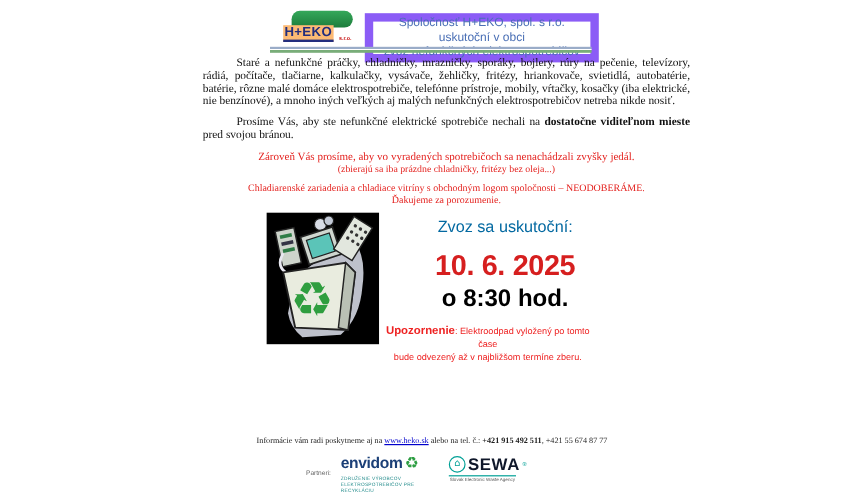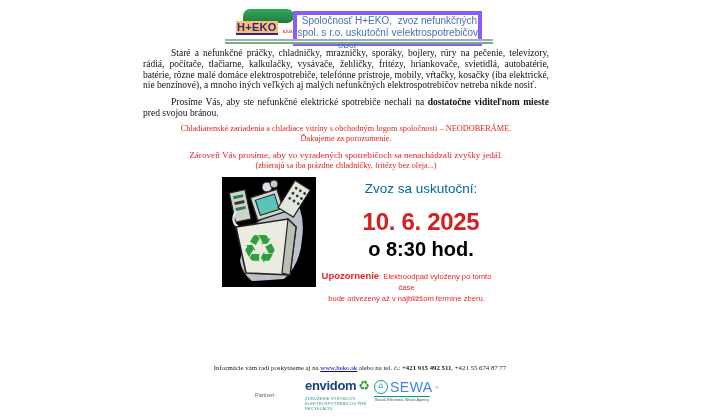--- a/index.html
+++ b/index.html
@@ -10,28 +10,28 @@
   
   .logo{left:236px;top:9px;width:58px;height:28px;}
   .logo-green{position:absolute;left:7px;top:0;right:0;height:14px;
               background:linear-gradient(180deg,#35a85a,#1d7d3c);
               border-radius:7px 7px 7px 2px;}
   .logo-text{position:absolute;left:0;bottom:2px;font-family:"Liberation Sans",sans-serif;
              font-weight:bold;font-size:11px;color:#232e7e;letter-spacing:.3px;
              background:#fdba74;border-bottom:2px solid #232e7e;padding:0 1px;line-height:12px;}
   .logo-suffix{position:absolute;right:1px;bottom:3px;font-family:"Liberation Sans",sans-serif;
                font-size:4.5px;color:#c81414;font-weight:bold;}
-  .title-box{left:293px;top:11px;width:181px;height:27px;border:4px solid #8b5cf6;
-             display:flex;flex-direction:row;justify-content:center;text-align:center;
+  .title-box{left:304px;top:11px;width:181px;height:27px;border:7px solid #8b5cf6;
+             display:flex;flex-direction:column;justify-content:center;text-align:center;
              font-family:"Liberation Sans",sans-serif;font-size:10px;line-height:12px;color:#4a6fb5;}
   .header-rule{left:225px;top:39px;width:268px;height:5px;
                background:linear-gradient(180deg,#9aacc8 0 2px,#ffffff 2px 3px,#79ad79 3px 5px);}
 
   
-  .copy{left:143px;top:48px;width:406px;font-size:9.5px;line-height:10.8px;}
+  .copy{left:169px;top:48px;width:406px;font-size:9.5px;line-height:10.8px;}
   .copy p{margin:0;}
   .p-just{text-align:justify;text-indent:28px;}
   .p2{margin-top:6px !important;}
   .red{color:#e42320;}
   .note{text-align:center;}
   .note1{margin-top:6px !important;font-size:9.2px;line-height:10.5px;}
   .note1 .sub{font-size:8.2px;}
   .note2{margin-top:5px !important;font-size:8.3px;line-height:10px;}
 
   
@@ -52,34 +52,34 @@
   
   .closing{left:160px;top:321px;width:400px;text-align:center;font-size:10px;line-height:11.5px;}
   .thanks{left:160px;top:349px;width:400px;text-align:center;font-size:8.5px;}
   .contact{left:110px;top:364px;width:500px;text-align:center;font-size:6.8px;color:#222;}
   .contact a{color:#0000cc;}
   .contact .bold{font-weight:bold;}
 
   
   .partners-label{left:255px;top:392px;font-family:"Liberation Sans",sans-serif;
                   font-size:5.5px;color:#666;}
-  .envidom{left:305px;top:378px;width:72px;}
+  .envidom{left:284px;top:378px;width:72px;}
   .envidom-row{display:flex;align-items:center;gap:2px;}
   .envidom-name{font-family:"Liberation Sans",sans-serif;font-weight:bold;font-size:13px;
                 color:#1b3f77;letter-spacing:-.3px;}
   .envidom-recycle{font-size:13px;color:#2e9e43;line-height:13px;}
   .envidom-sub{margin-top:3px;font-family:"Liberation Sans",sans-serif;font-size:4px;
                line-height:5px;color:#2a8f8f;letter-spacing:.2px;}
   .sewa{left:374px;top:379px;width:80px;}
   .sewa-row{display:flex;align-items:center;gap:2px;}
   .sewa-house{width:12px;height:12px;border:1.5px solid #00a096;border-radius:50%;
               color:#00a096;font-size:8px;line-height:10px;text-align:center;
               font-family:"DejaVu Sans",sans-serif;}
-  .sewa-name{font-family:"Liberation Sans",sans-serif;font-weight:normal;font-size:14px;
-             color:#3b82f6;letter-spacing:.5px;}
+  .sewa-name{font-family:"Liberation Sans",sans-serif;font-weight:bold;font-size:14px;
+             color:#0f172a;letter-spacing:.5px;}
   .sewa-reg{font-size:5px;color:#00a096;vertical-align:super;}
   .sewa-sub{margin-top:1px;font-family:"Liberation Sans",sans-serif;font-size:3.8px;
             color:#555;border-top:1px solid #00a096;padding-top:1px;width:56px;
             text-align:center;}
 </style>
 </head>
 <body>
 
 <div class="page">
 
@@ -92,27 +92,27 @@
   <div class="abs title-box">
     <div>Spoločnosť H+EKO, spol. s r.o. uskutoční v obci</div>
     <div>zvoz nefunkčných elektrospotrebičov</div>
   </div>
 
   <div class="abs header-rule"></div>
 
   <div class="abs copy">
     <p class="p-just">Staré a nefunkčné práčky, chladničky, mrazničky, sporáky, bojlery, rúry na pečenie, televízory, rádiá, počítače, tlačiarne, kalkulačky, vysávače, žehličky, fritézy, hriankovače, svietidlá, autobatérie, batérie, rôzne malé domáce elektrospotrebiče, telefónne prístroje, mobily, vŕtačky, kosačky (iba elektrické, nie benzínové), a mnoho iných veľkých aj malých nefunkčných elektrospotrebičov netreba nikde nosiť.</p>
     <p class="p-just p2"><span>Prosíme Vás, aby ste nefunkčné elektrické spotrebiče nechali na </span><b>dostatočne viditeľnom mieste</b><span> pred svojou bránou.</span></p>
+    <p class="note note1 red">
+      <span>Zároveň Vás prosíme, aby vo vyradených spotrebičoch sa nenachádzali zvyšky jedál.</span><br>
+      <span class="sub">(zbierajú sa iba prázdne chladničky, fritézy bez oleja...)</span>
+    </p>
     <p class="note note2 red">
       <span>Chladiarenské zariadenia a chladiace vitríny s obchodným logom spoločnosti – NEODOBERÁME.</span><br>
       <span>Ďakujeme za porozumenie.</span>
-    </p>
-    <p class="note note1 red">
-      <span>Zároveň Vás prosíme, aby vo vyradených spotrebičoch sa nenachádzali zvyšky jedál.</span><br>
-      <span class="sub">(zbierajú sa iba prázdne chladničky, fritézy bez oleja...)</span>
     </p>
   </div>
 
   <div class="abs ewaste">
     <svg width="94" height="110" viewBox="0 0 94 110" xmlns="http://www.w3.org/2000/svg">
       <rect x="0" y="0" width="94" height="110" fill="#000000"></rect>
       <path d="M70 20 Q84 34 80 62 Q78 88 62 102 L30 104 Q20 96 18 84 L24 54 Z" fill="#dfe3ee" opacity="0.85"></path>
       <g transform="rotate(-12 18 28)">
         <rect x="10" y="14" width="16" height="30" fill="#cdd4cb" stroke="#222" stroke-width="1.2"></rect>
         <rect x="13" y="18" width="10" height="3" fill="#2e7d46"></rect>

